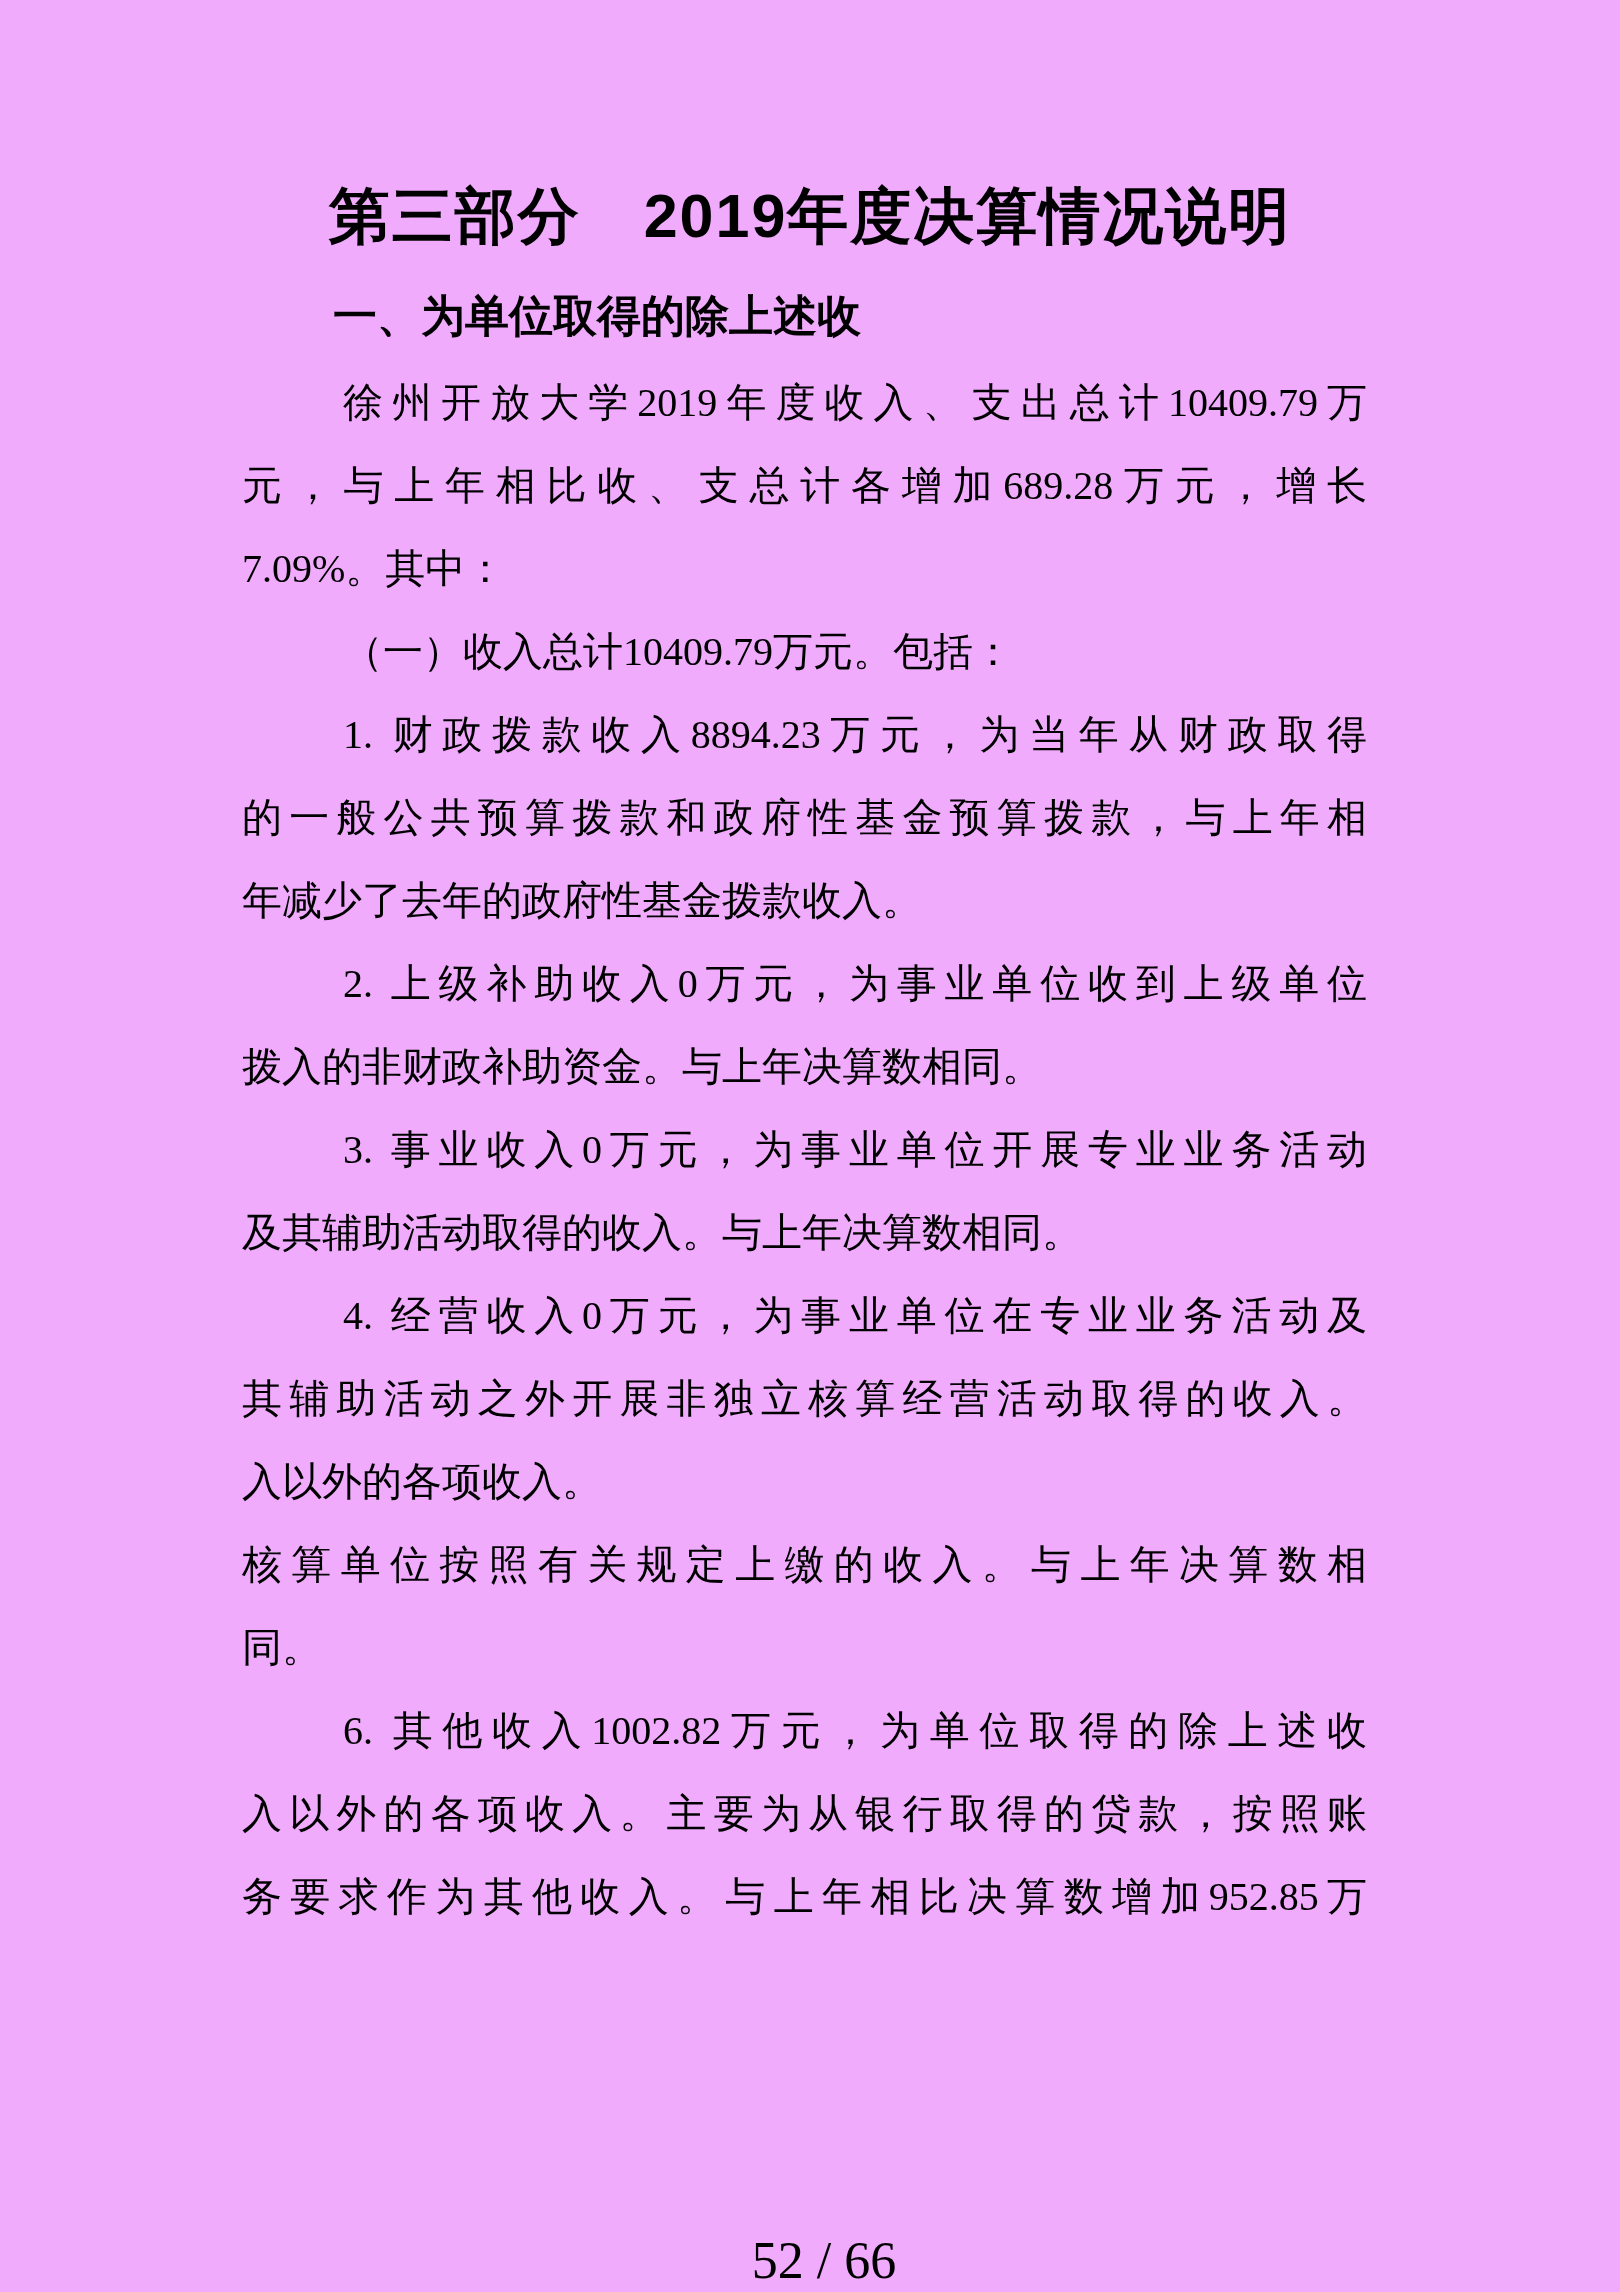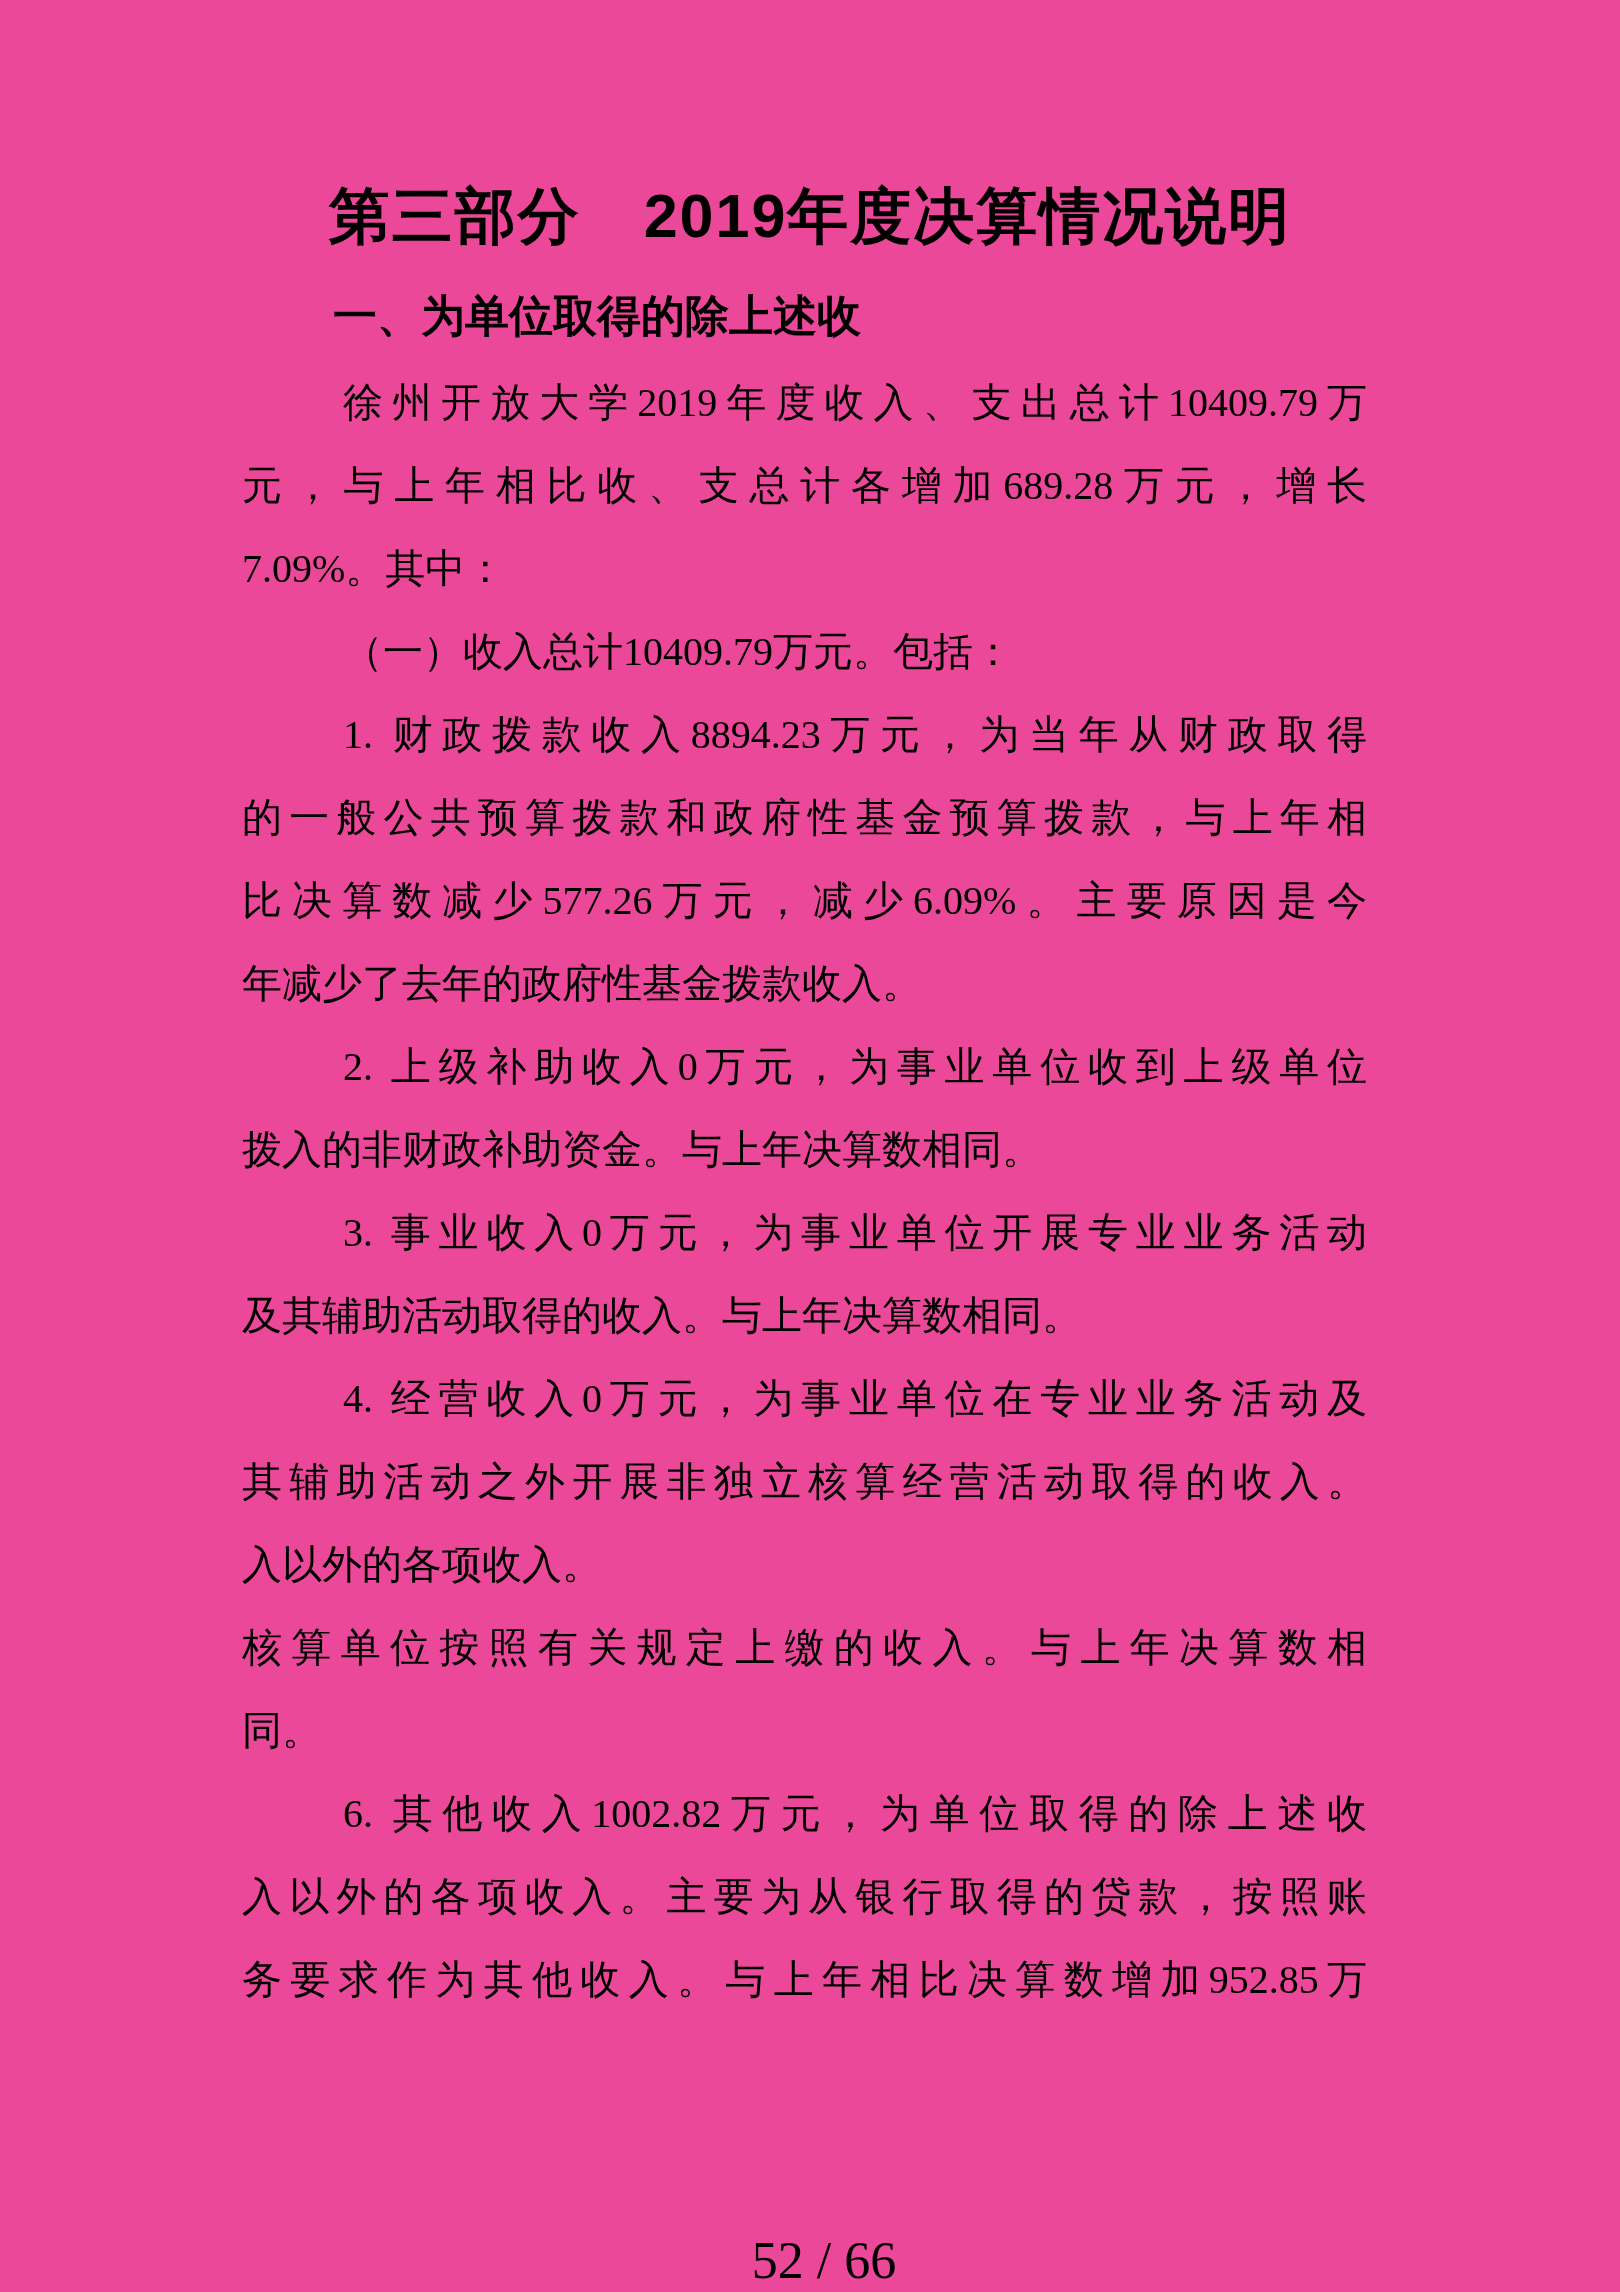--- a/index.html
+++ b/index.html
@@ -4,21 +4,21 @@
 <style>
   html, body {
     margin: 0;
     padding: 0;
     background: #ffffff;
   }
   .page {
     position: relative;
     width: 1620px;
     height: 2293px;
-    background: #ec4899;
+    background: #f0abfc;
     color: #000000;
     font-family: "Liberation Serif", "DejaVu Serif", serif;
     overflow: hidden;
   }
   .doc-title {
     position: absolute;
     top: 176px;
     left: 0;
     width: 100%;
     text-align: center;
@@ -76,21 +76,20 @@
 
   <div class="section-heading">一、为单位取得的除上述收</div>
 
   <div class="body-text">
     <div class="line indent">徐州开放大学2019年度收入、支出总计10409.79万</div>
     <div class="line">元，与上年相比收、支总计各增加689.28万元，增长</div>
     <div class="line end">7.09%。其中：</div>
     <div class="line indent end">（一）收入总计10409.79万元。包括：</div>
     <div class="line indent">1. 财政拨款收入8894.23万元，为当年从财政取得</div>
     <div class="line">的一般公共预算拨款和政府性基金预算拨款，与上年相</div>
-    <div class="line">比决算数减少577.26万元，减少6.09%。主要原因是今</div>
     <div class="line end">年减少了去年的政府性基金拨款收入。</div>
     <div class="line indent">2. 上级补助收入0万元，为事业单位收到上级单位</div>
     <div class="line end">拨入的非财政补助资金。与上年决算数相同。</div>
     <div class="line indent">3. 事业收入0万元，为事业单位开展专业业务活动</div>
     <div class="line end">及其辅助活动取得的收入。与上年决算数相同。</div>
     <div class="line indent">4. 经营收入0万元，为事业单位在专业业务活动及</div>
     <div class="line">其辅助活动之外开展非独立核算经营活动取得的收入。</div>
     <div class="line end">入以外的各项收入。</div>
     <div class="line">核算单位按照有关规定上缴的收入。与上年决算数相</div>
     <div class="line end">同。</div>

